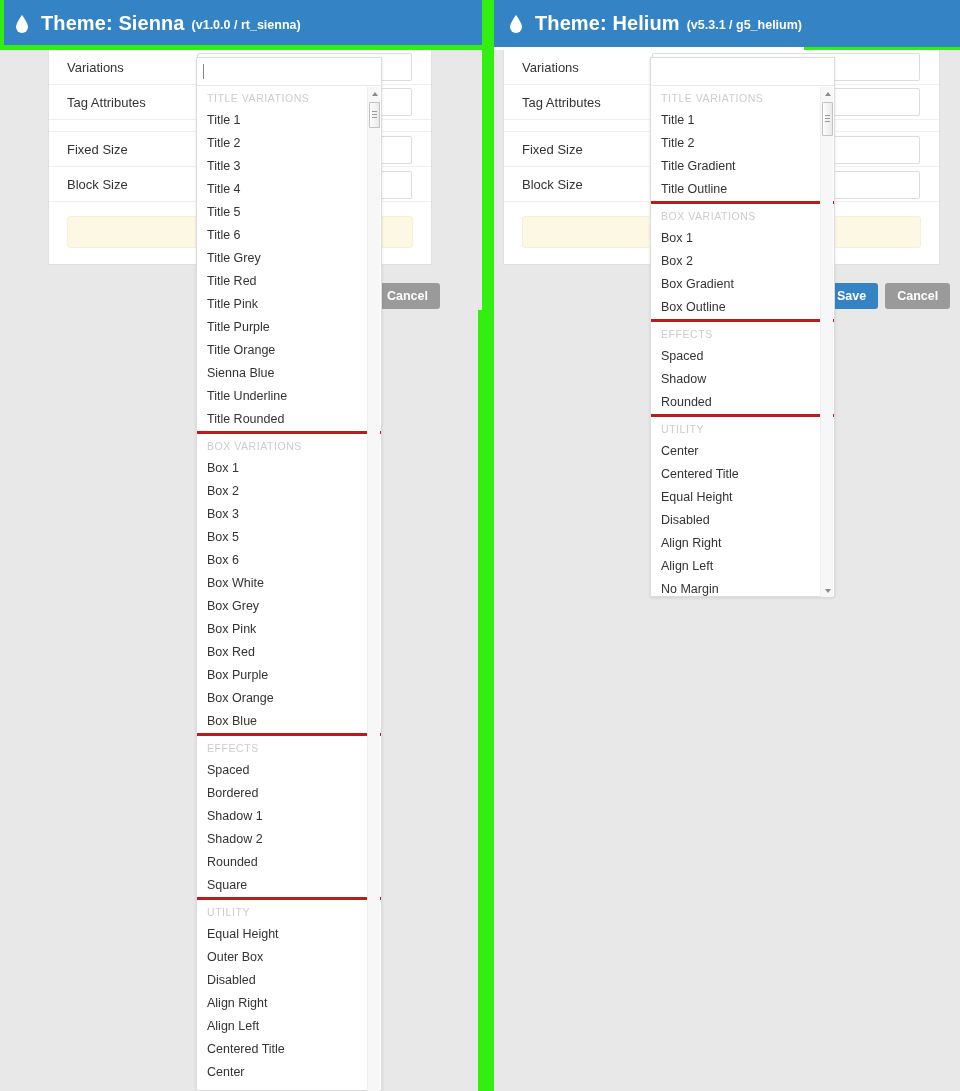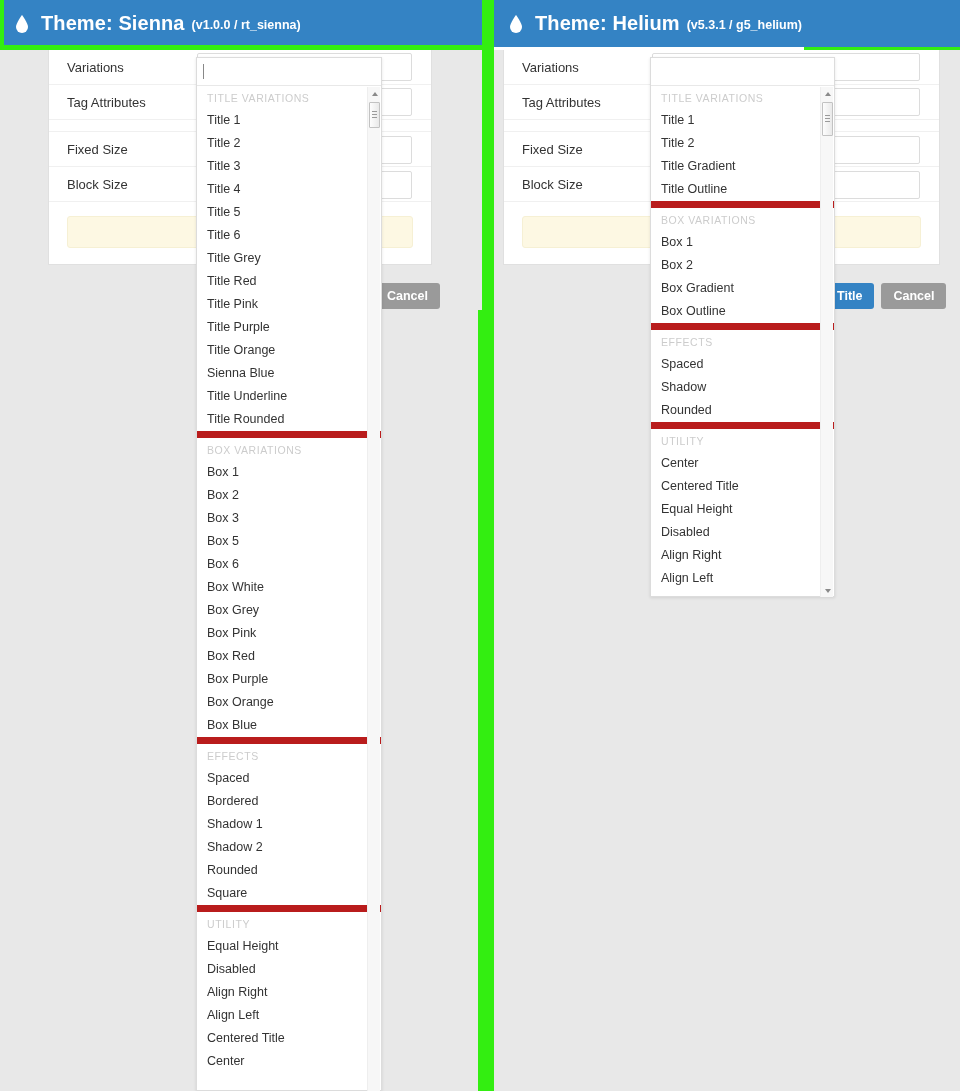--- a/index.html
+++ b/index.html
@@ -198,21 +198,21 @@
   .dd-left .dd-list  { height: 1004px; }
   .dd-right .dd-list { height: 510px; }
 
   .dd-group {
     font-size: 10.5px;
     color: #cccccc;
     letter-spacing: 0.55px;
     padding: 6px 10px 5px 10px;
     text-transform: uppercase;
     white-space: nowrap;
-    border-top: 7px solid #b91c1c;
+    border-top: 3px solid #b91c1c;
   }
   .dd-group.first { border-top: none; }
   .dd-item {
     font-size: 12.5px;
     color: #333333;
     padding: 4px 10px 5px 10px;
     white-space: nowrap;
     cursor: pointer;
   }
 
@@ -351,20 +351,21 @@
           <div class="dd-item">Box Blue</div>
           <div class="dd-group">EFFECTS</div>
           <div class="dd-item">Spaced</div>
           <div class="dd-item">Bordered</div>
           <div class="dd-item">Shadow 1</div>
           <div class="dd-item">Shadow 2</div>
           <div class="dd-item">Rounded</div>
           <div class="dd-item">Square</div>
           <div class="dd-group">UTILITY</div>
           <div class="dd-item">Equal Height</div>
+          <div class="dd-item">Outer Box</div>
           <div class="dd-item">Disabled</div>
           <div class="dd-item">Align Right</div>
           <div class="dd-item">Align Left</div>
           <div class="dd-item">Centered Title</div>
           <div class="dd-item">Center</div>
         </div>
       <div class="dd-sb">
         <div class="sb-arrow up">
             <i></i>
           </div>
@@ -412,21 +413,21 @@
       <div class="form-row">
         <span class="form-label">Block Size</span>
         <div class="field-box" style="left:148px; top:4px; width:268px;"></div>
       </div>
       <div class="notice">
         <span class="notice-text">The Bloc</span>
       </div>
     </div>
 
     <div class="footer">
-      <div class="btn btn-save">Title</div>
+      <div class="btn btn-save">Save</div>
       <div class="btn btn-cancel">Cancel</div>
     </div>
 
     <div class="dd dd-right" style="left:156px; top:57px;">
       <div class="dd-search-blank">
         
       </div>
       <div class="dd-list" id="dd-list-1">
           <div class="dd-group first">TITLE VARIATIONS</div>
           <div class="dd-item">Title 1</div>

